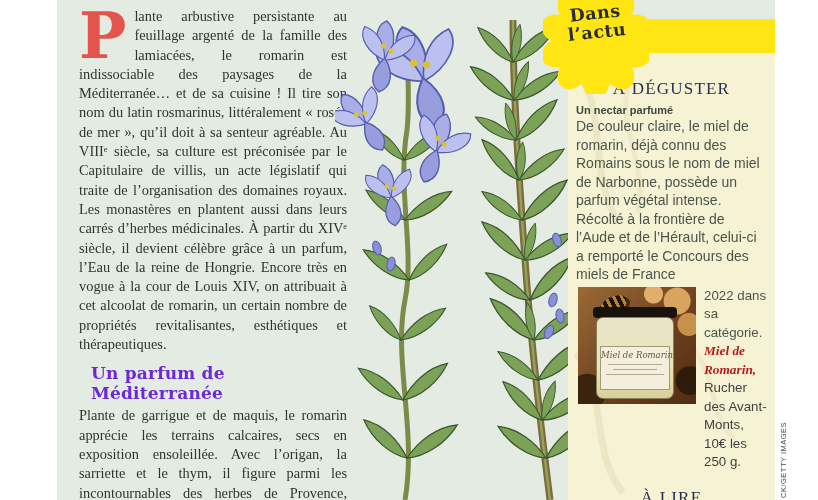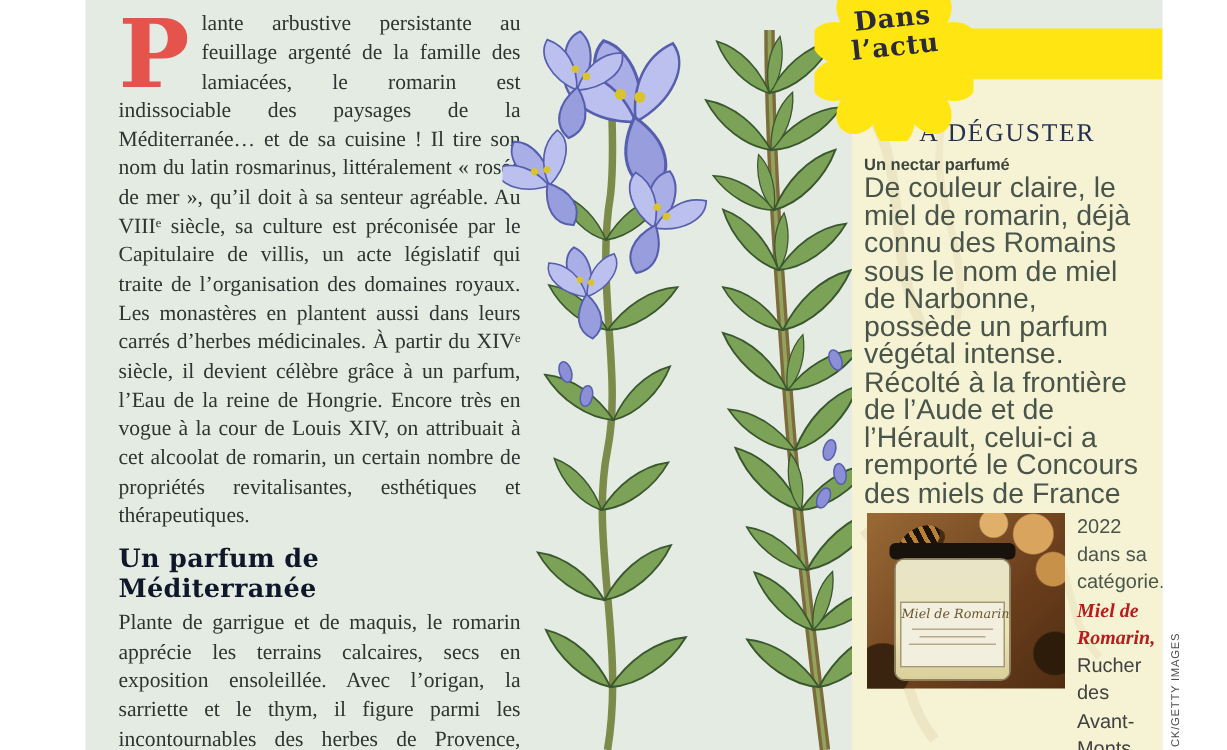--- a/index.html
+++ b/index.html
@@ -6,47 +6,47 @@
   body{width:818px;height:500px;background:#ffffff;overflow:hidden;position:relative;
        font-family:"Liberation Serif", serif;}
   .page{position:absolute;left:57px;top:0;width:718px;height:500px;background:#e4ebe2;overflow:hidden;}
 
   
   .article{position:absolute;left:22px;top:7px;width:268px;color:#2c3531;
            font-size:14.4px;line-height:19.3px;text-align:justify;}
   .dropcap{float:left;color:#e4544c;font-family:"DejaVu Serif",serif;font-weight:bold;
            font-size:63px;line-height:52px;margin:3px 8px 0 0;}
   .it{}
-  .article-heading{color:#0f172a;font-family:"DejaVu Serif",serif;font-weight:bold;
-           font-size:17px;line-height:20px;margin:9px 0 3px 0;text-align:left;letter-spacing:.2px;}
+  .article-heading{color:#6d28d9;font-family:"DejaVu Serif",serif;font-weight:bold;
+           font-size:17px;line-height:20px;margin:9px 0 3px 12px;text-align:left;letter-spacing:.2px;}
 
   
   .plant{position:absolute;left:278px;top:0;width:320px;height:500px;}
 
   
   .sidebar{position:absolute;left:511px;top:0;width:207px;height:500px;}
   .band{position:absolute;left:22px;top:19px;right:0;height:34px;background:#ffe612;}
   .cream{position:absolute;left:0;top:53px;right:0;bottom:0;background:#f6f3d4;}
   .watermark{position:absolute;left:0;top:53px;width:207px;height:447px;pointer-events:none;}
   .side-content{position:absolute;left:0;top:53px;right:0;bottom:0;padding:0 8px 0 8px;box-sizing:border-box;}
   .section-title{text-align:center;color:#26304e;font-family:"Liberation Serif",serif;
            font-weight:normal;font-size:17px;letter-spacing:1.2px;margin:0;}
   .t-deguster{margin-top:26px;}
   .t-lire{margin-top:16px;}
   .sub{font-family:"Liberation Sans",sans-serif;font-weight:bold;font-size:11px;
            color:#3e463c;margin:5px 0 1px 0;}
-  .sbody{font-family:"Liberation Sans",sans-serif;font-size:19px;line-height:18.5px;color:#49544b;}
+  .sbody{font-family:"Liberation Sans",sans-serif;font-size:14px;line-height:18.5px;color:#49544b;}
   .photo-row{display:flex;margin-top:3px;}
   .beside{font-family:"Liberation Sans",sans-serif;font-size:13.3px;line-height:18.5px;
            color:#49544b;padding-left:8px;}
   .product-name{font-style:italic;font-weight:bold;color:#b91c1c;font-family:Liberation Serif, serif;}
   .product-details{font-weight:normal;color:#404040;}
 
   
-  .photo{flex:none;position:relative;width:132px;height:117px;margin-left:2px;overflow:hidden;
+  .photo{flex:none;position:relative;width:118px;height:117px;margin-left:2px;overflow:hidden;
      background:
        radial-gradient(circle at 84% 12%, #d9a45e 0 13px, rgba(0,0,0,0) 14px),
        radial-gradient(circle at 94% 32%, #c8914a 0 11px, rgba(0,0,0,0) 12px),
        radial-gradient(circle at 64% 6%, #e0b06a 0 9px, rgba(0,0,0,0) 10px),
        radial-gradient(circle at 8% 90%, #3a2410 0 18px, rgba(0,0,0,0) 19px),
        radial-gradient(circle at 95% 80%, #2e1c0b 0 14px, rgba(0,0,0,0) 15px),
        linear-gradient(135deg, #9a6a35, #6b3f1d 60%, #502d12);}
   .bee{position:absolute;top:10px;left:20px;width:30px;height:17px;border-radius:50%;
        transform:rotate(-28deg);
        background:repeating-linear-gradient(90deg,#1c1208 0 4px,#b98233 4px 7px);

